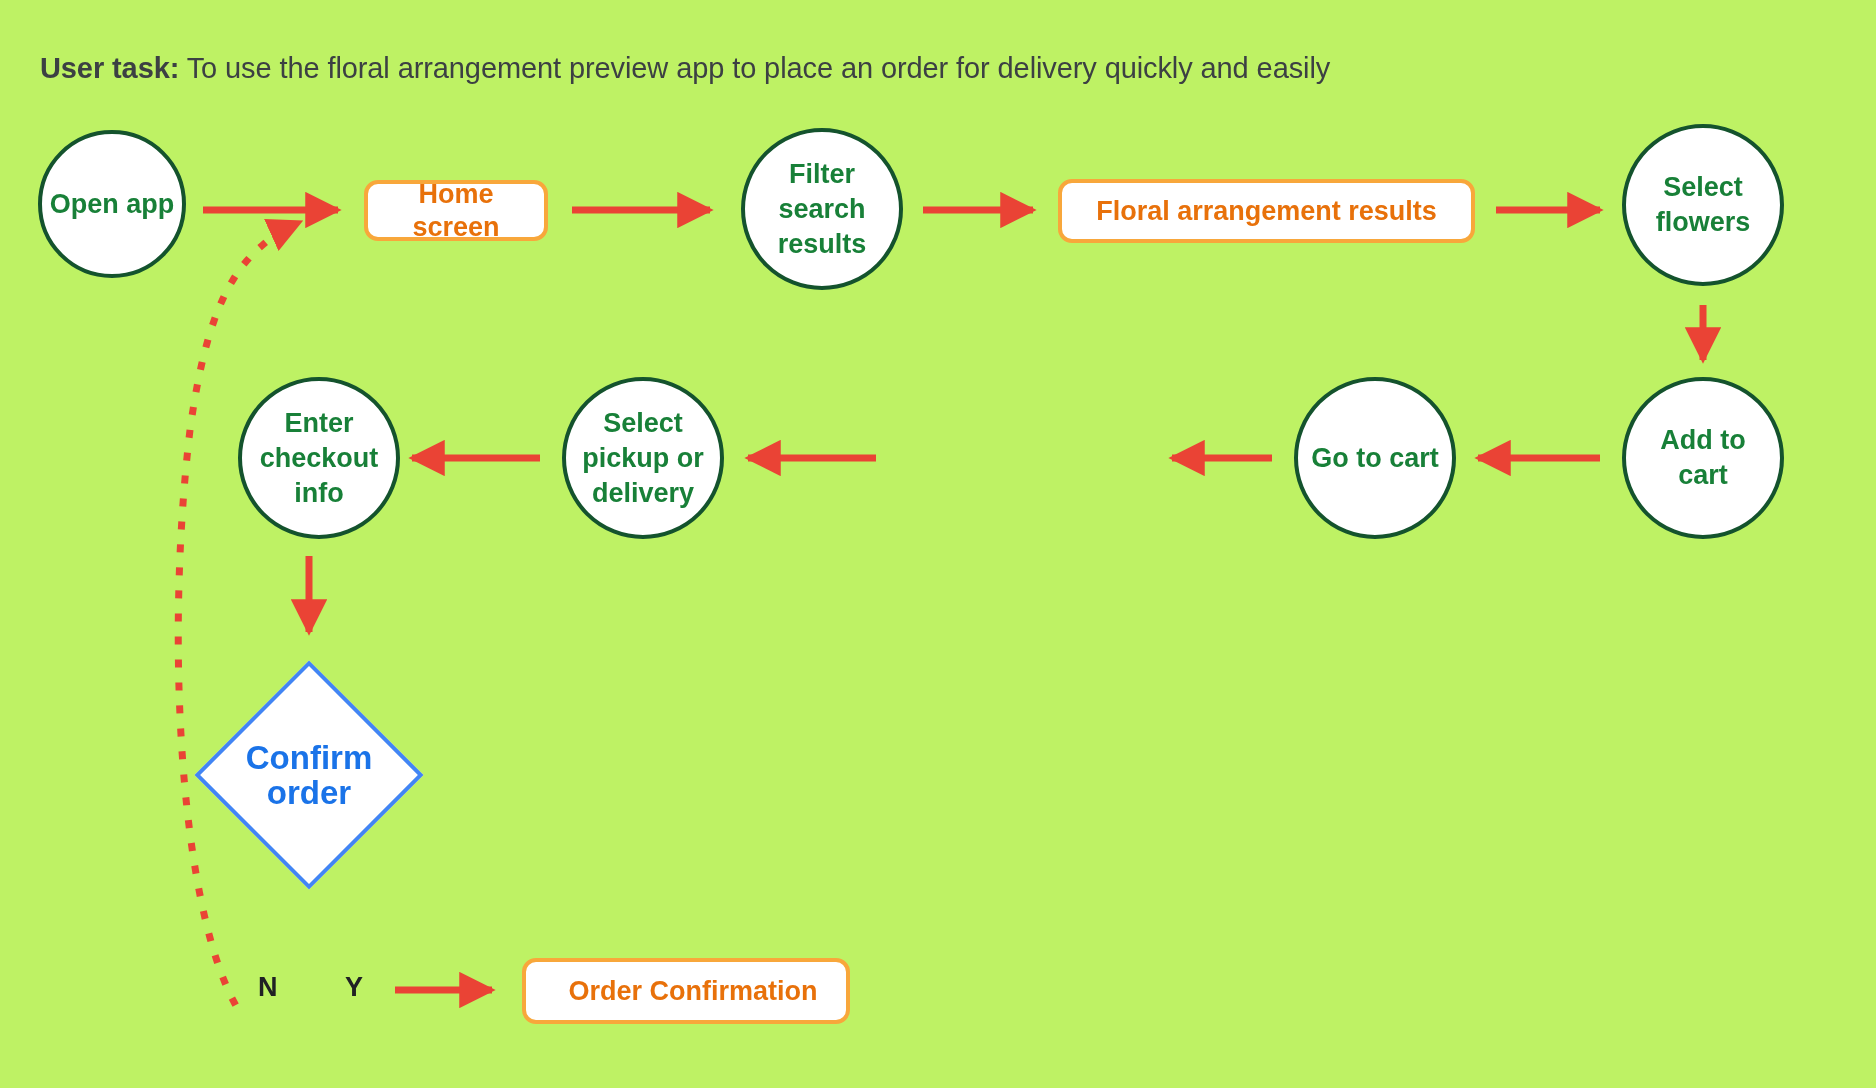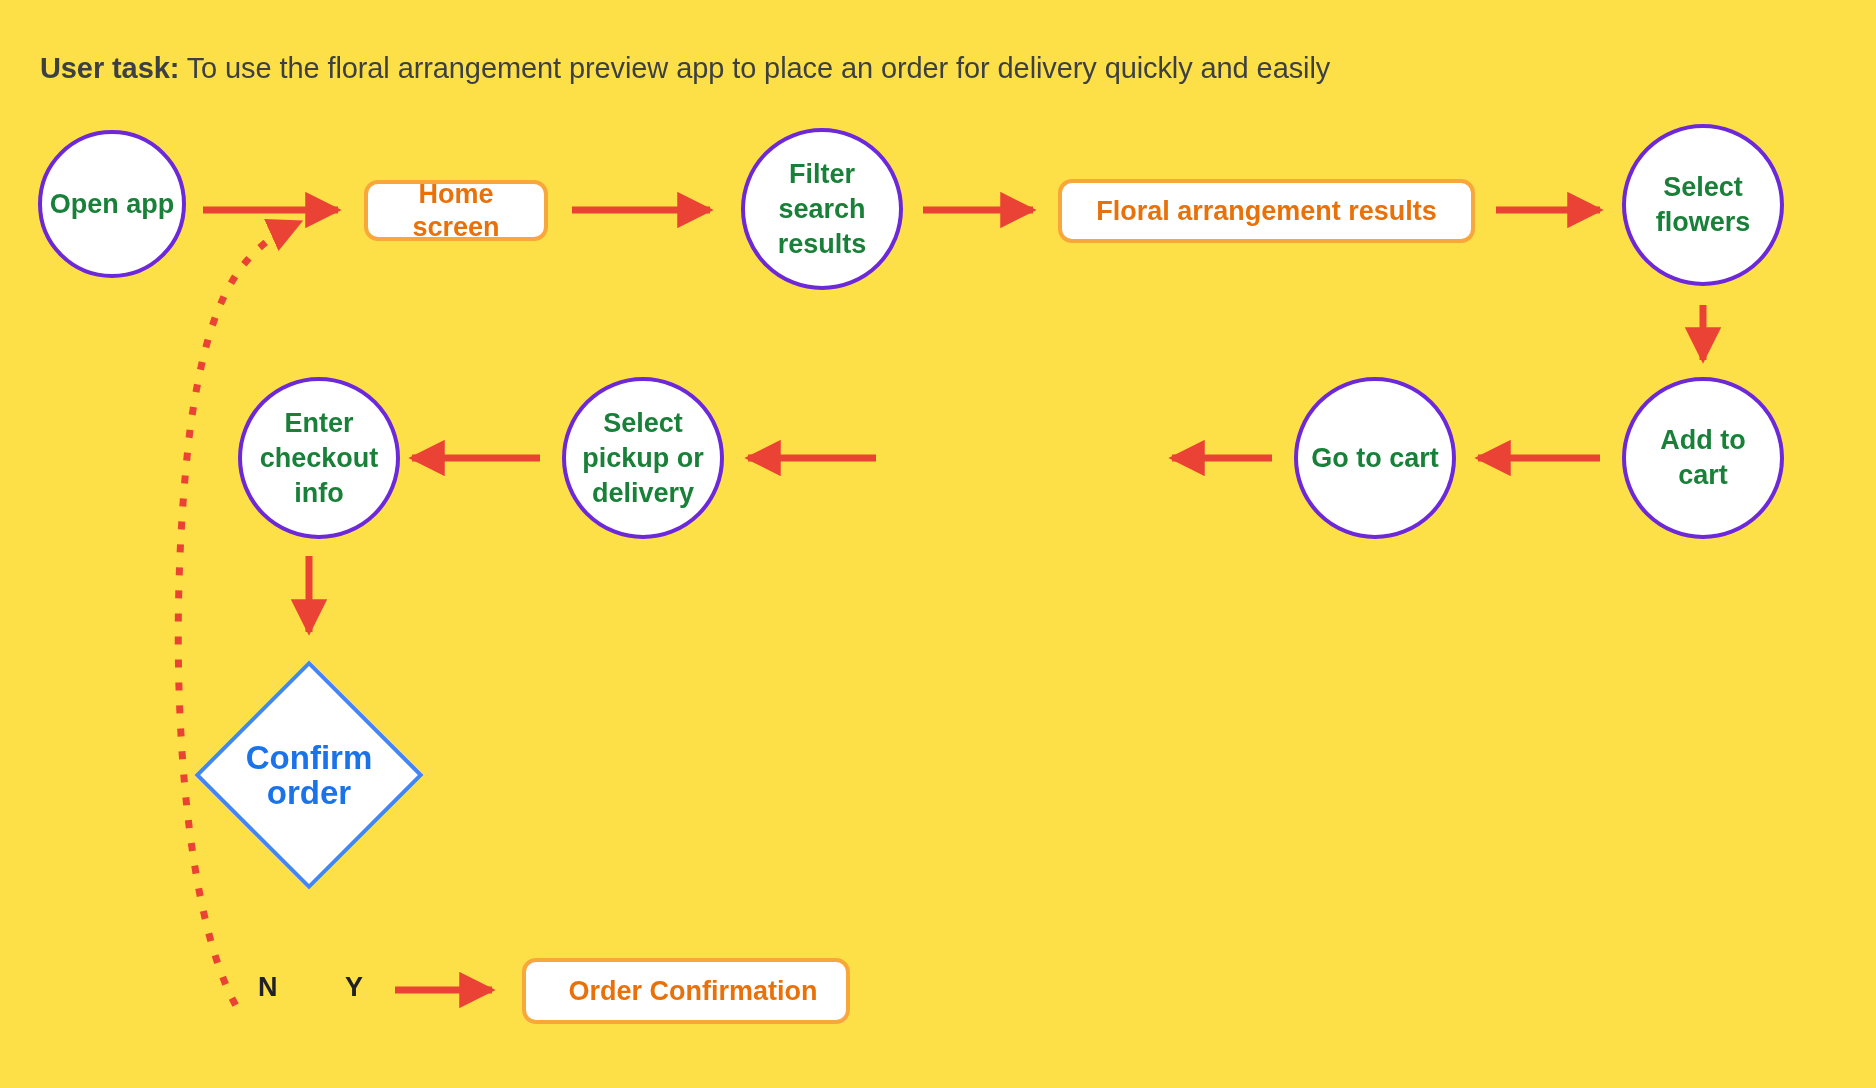--- a/index.html
+++ b/index.html
@@ -12,21 +12,21 @@
     width: 1876px;
     height: 1088px;
     font-family: "Liberation Sans", sans-serif;
     overflow: hidden;
     position: relative;
   }
   #stage {
     position: relative;
     width: 1876px;
     height: 1088px;
-    background: #fde047;
+    background: #bef264;
   }
   
   .task-line {
     position: absolute;
     left: 40px;
     top: 48px;
     font-size: 29px;
     color: #3c4043;
     letter-spacing: -0.1px;
     white-space: nowrap;
@@ -52,21 +52,21 @@
   
   .node {
     position: absolute;
     box-sizing: border-box;
     display: flex;
     align-items: center;
     justify-content: center;
     text-align: center;
   }
   .node-circle {
-    border: 4px solid #6d28d9;
+    border: 4px solid #14532d;
     border-radius: 50%;
     color: #188038;
     font-weight: 700;
     font-size: 27px;
     line-height: 35px;
     background: #ffffff;
   }
   .node-box {
     border: 4px solid #F8A73B;
     border-radius: 14px;

